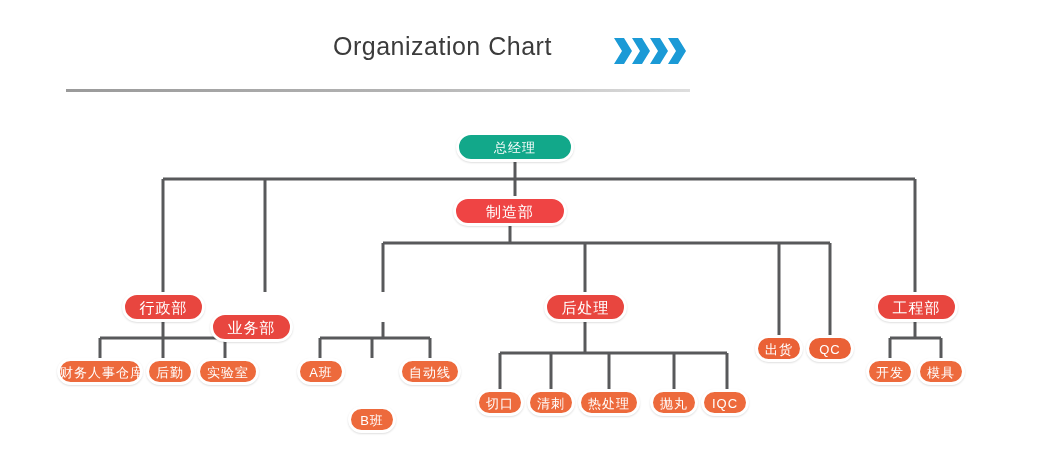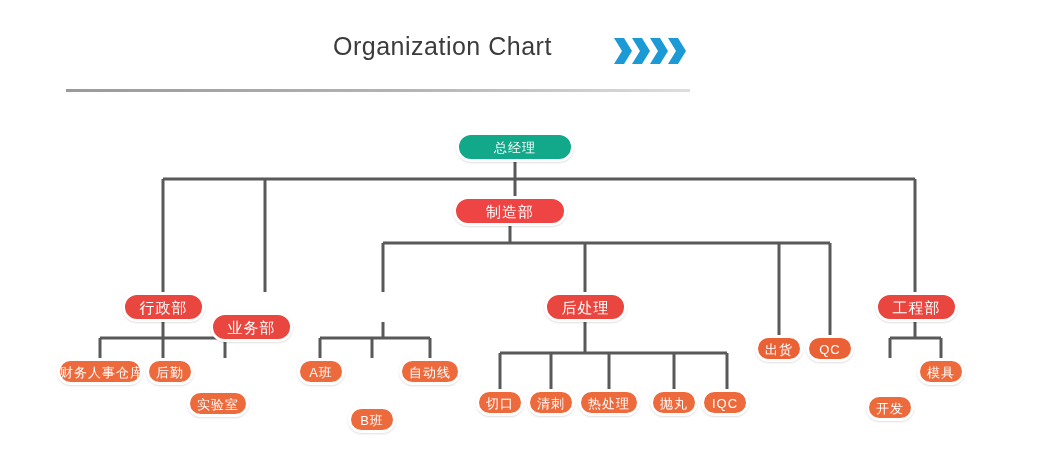--- a/index.html
+++ b/index.html
@@ -195,31 +195,31 @@
 
   <div class="node lv2" style="left:453px; top:196px; width:114px;">制造部</div>
 
   <div class="node lv3" style="left:122px; top:292px; width:83px;">行政部</div>
   <div class="node lv3" style="left:210px; top:292px; width:83px;margin-top:20px;">业务部</div>
   <div class="node lv3" style="left:544px; top:292px; width:83px;">后处理</div>
   <div class="node lv3" style="left:875px; top:292px; width:83px;">工程部</div>
 
   <div class="node lv4" style="left:57px; top:358px; width:86px;">财务人事仓库</div>
   <div class="node lv4" style="left:146px; top:358px; width:48px;">后勤</div>
-  <div class="node lv4" style="left:187px; top:358px; width:62px;margin-top:32px;">实验室</div>
+  <div class="node lv4" style="left:197px; top:358px; width:62px;">实验室</div>
 
   <div class="node lv4" style="left:297px; top:358px; width:48px;">A班</div>
   <div class="node lv4" style="left:348px; top:358px; width:48px;margin-top:48px;">B班</div>
   <div class="node lv4" style="left:399px; top:358px; width:62px;">自动线</div>
 
   <div class="node lv4 ship" style="left:755px; top:335px; width:48px;">出货</div>
   <div class="node lv4 ship" style="left:806px; top:335px; width:48px;">QC</div>
 
   <div class="node lv4" style="left:476px; top:389px; width:48px;">切口</div>
   <div class="node lv4" style="left:527px; top:389px; width:48px;">清刺</div>
   <div class="node lv4" style="left:578px; top:389px; width:62px;">热处理</div>
   <div class="node lv4" style="left:650px; top:389px; width:48px;">抛丸</div>
   <div class="node lv4" style="left:701px; top:389px; width:48px;">IQC</div>
 
-  <div class="node lv4" style="left:866px; top:358px; width:48px;margin-top:36px;">开发</div>
+  <div class="node lv4" style="left:866px; top:358px; width:48px;">开发</div>
   <div class="node lv4" style="left:917px; top:358px; width:48px;">模具</div>
 
 </div>
 
 </body></html>

